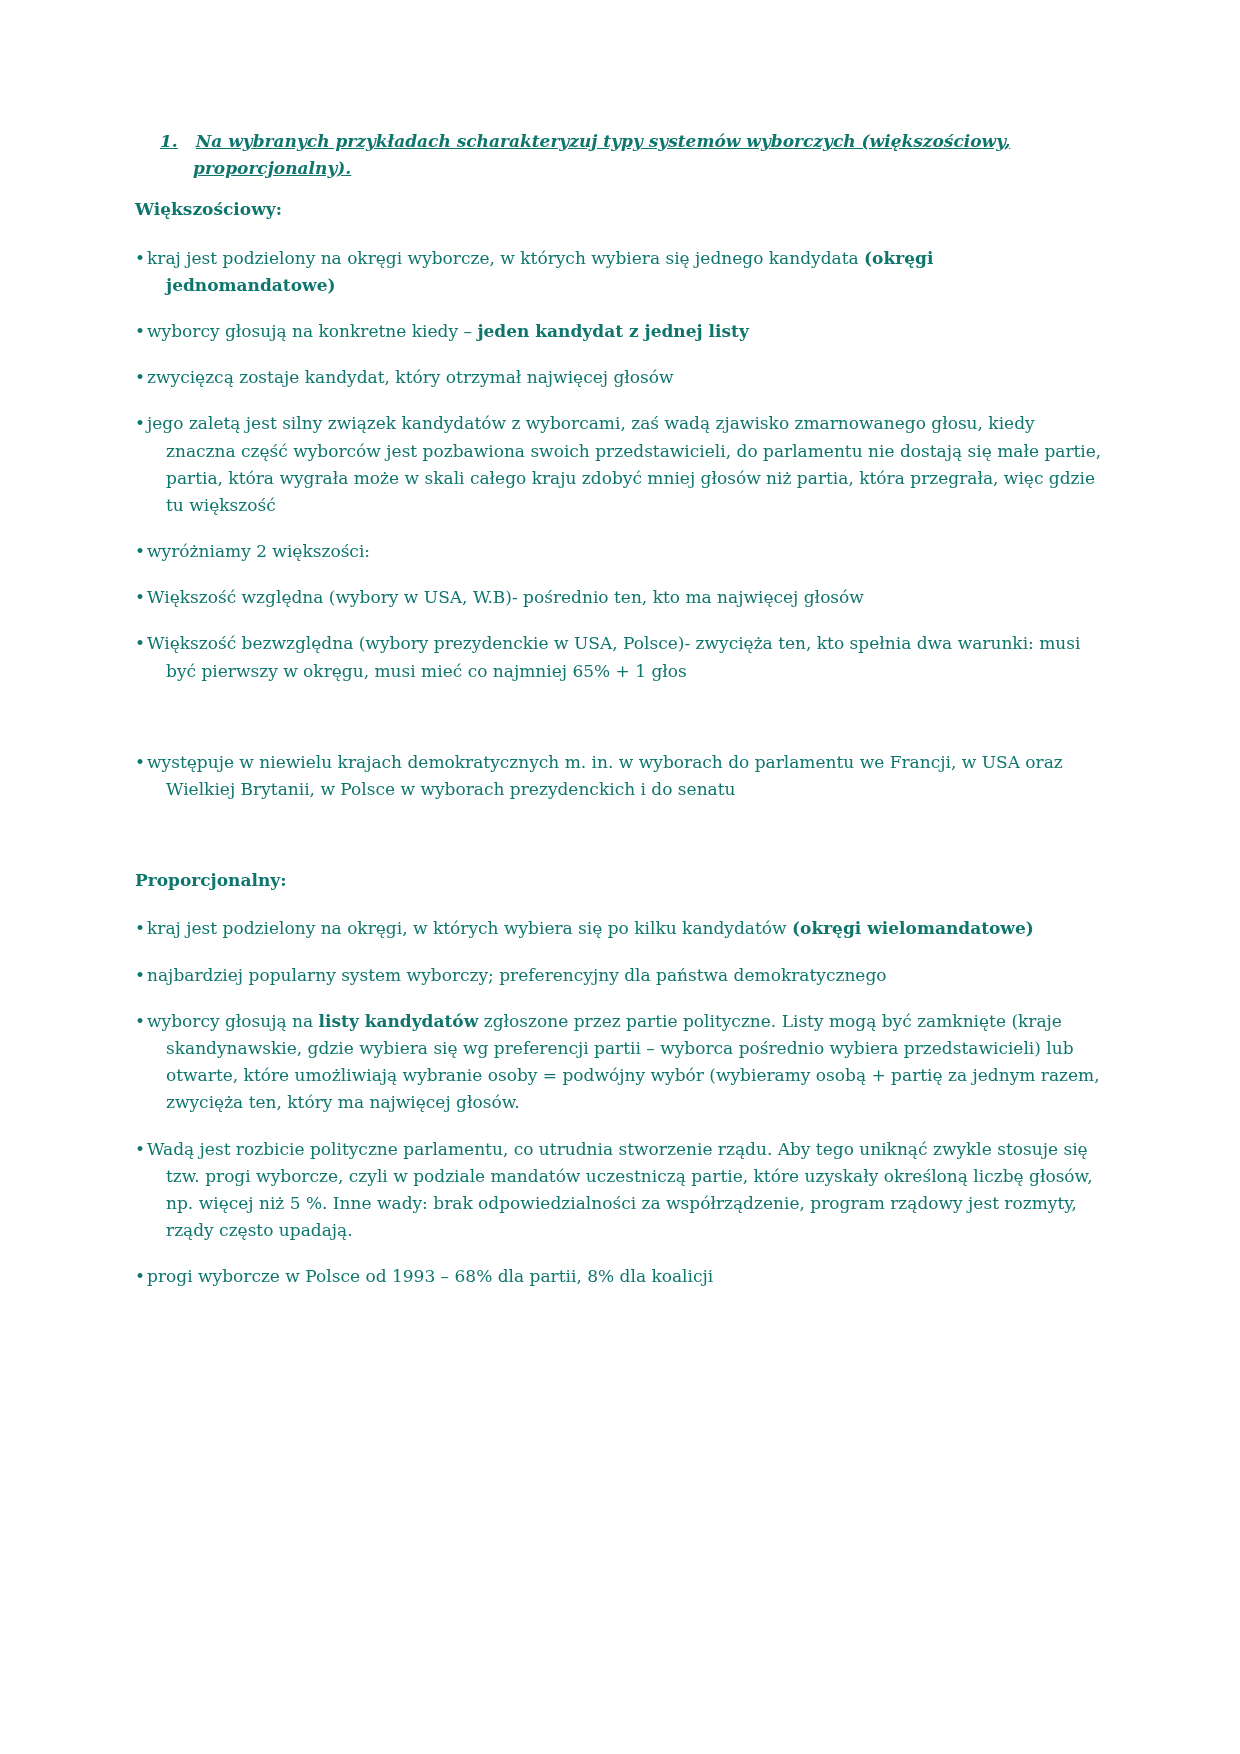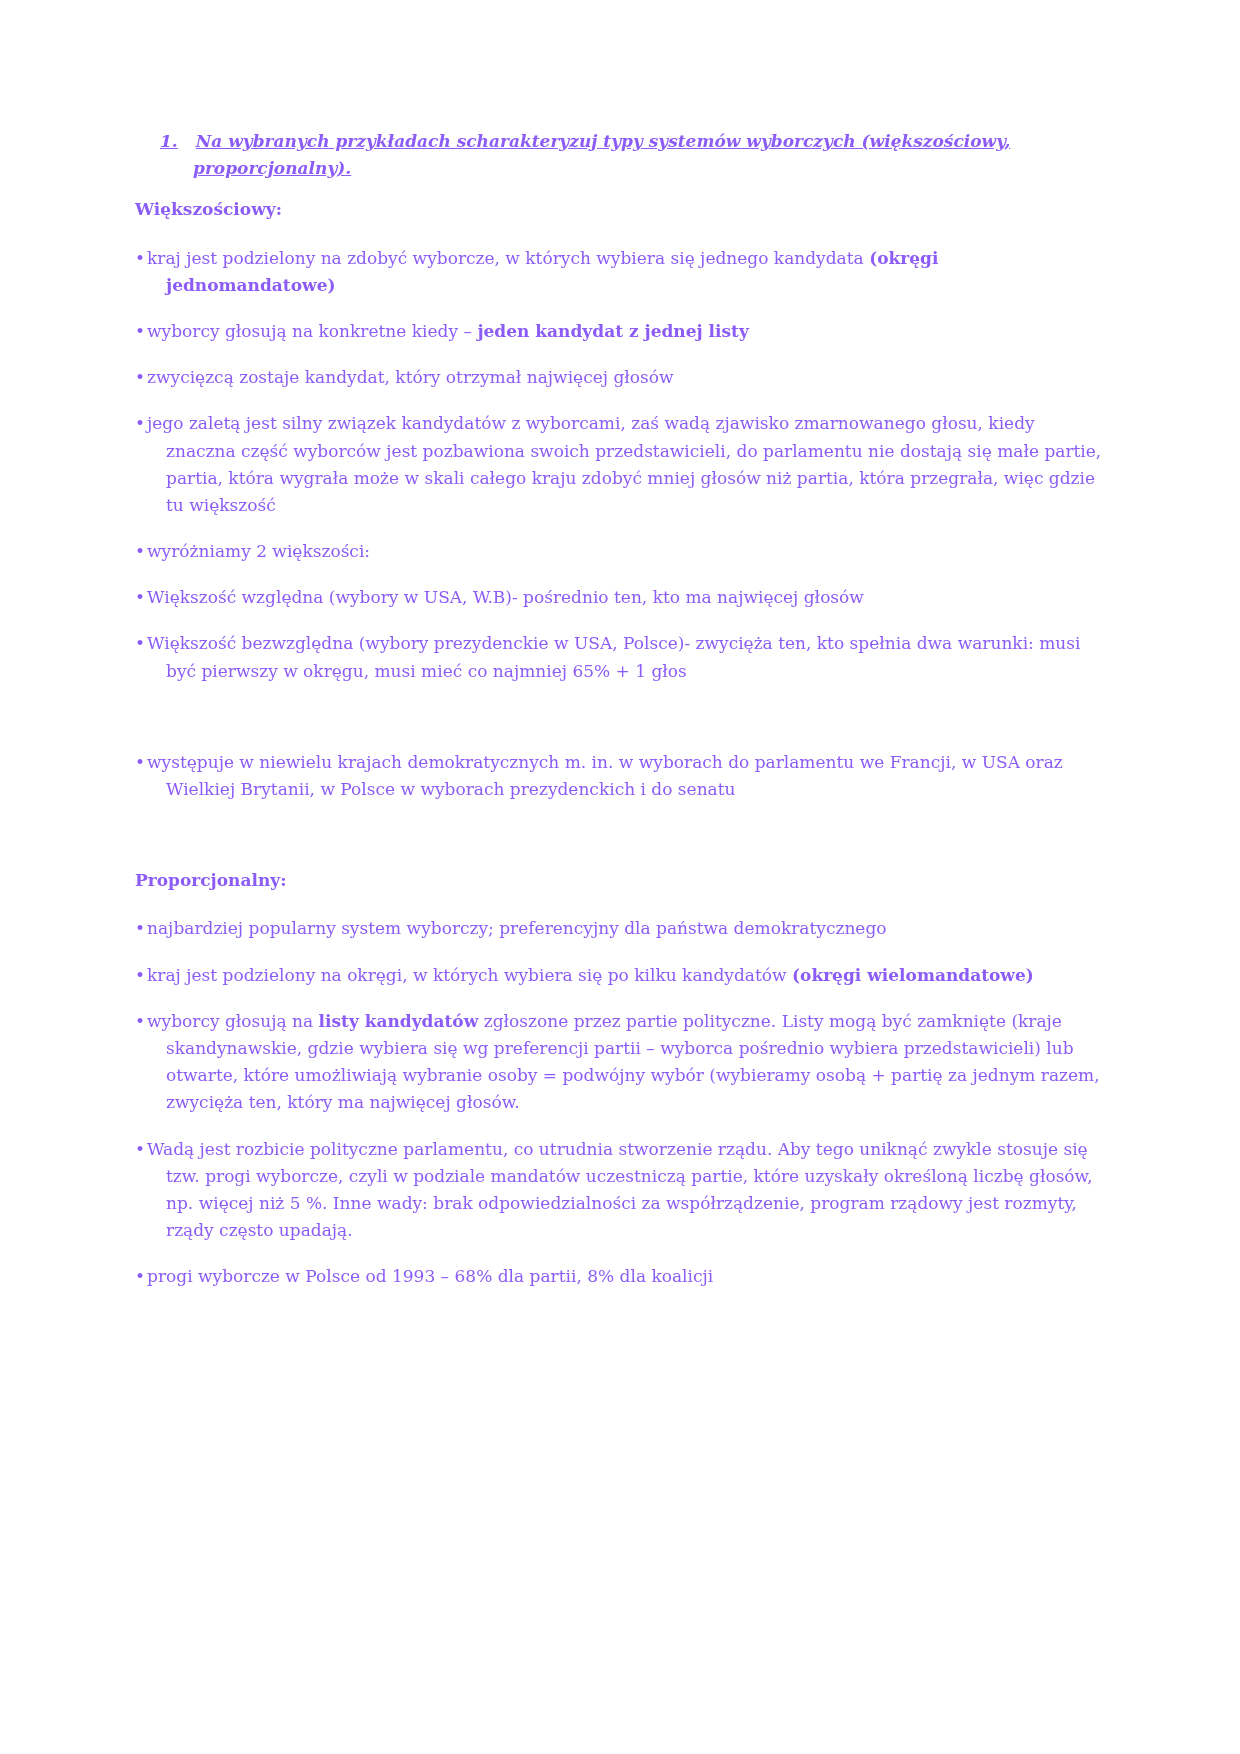--- a/index.html
+++ b/index.html
@@ -5,21 +5,21 @@
   html, body {
     margin: 0;
     padding: 0;
     background: #ffffff;
   }
   .page {
     width: 1240px;
     min-height: 1754px;
     box-sizing: border-box;
     background: #ffffff;
-    color: #8b5cf6;
+    color: #0f766e;
     font-family: "DejaVu Serif", "Liberation Serif", serif;
     font-size: 17px;
     line-height: 1.6;
     padding: 128px 135px 60px 135px;
   }
   .doc-title {
     font-weight: bold;
     font-style: italic;
     margin: 0 0 14px 0;
     padding-left: 58px;
@@ -50,21 +50,21 @@
 </style>
 </head>
 <body>
 
 <div class="page">
 
   <p class="doc-title"><span class="title-number">1.</span><span class="title-text">Na wybranych przykładach scharakteryzuj typy systemów wyborczych (większościowy, proporcjonalny).</span></p>
 
   <p class="section-heading">Większościowy:</p>
 
-  <p class="bullet"><span class="marker">•</span><span class="bullet-text"><span>kraj jest podzielony na zdobyć wyborcze, w których wybiera się jednego kandydata </span><span style="font-weight: 700;">(okręgi jednomandatowe)</span></span></p>
+  <p class="bullet"><span class="marker">•</span><span class="bullet-text"><span>kraj jest podzielony na okręgi wyborcze, w których wybiera się jednego kandydata </span><span style="font-weight: 700;">(okręgi jednomandatowe)</span></span></p>
 
   <p class="bullet"><span class="marker">•</span><span class="bullet-text"><span>wyborcy głosują na konkretne kiedy – </span><span style="font-weight: 700; text-align: right;">jeden kandydat z jednej listy</span></span></p>
 
   <p class="bullet"><span class="marker">•</span><span class="bullet-text"><span>zwycięzcą zostaje kandydat, który otrzymał najwięcej głosów</span></span></p>
 
   <p class="bullet"><span class="marker">•</span><span class="bullet-text"><span>jego zaletą jest silny związek kandydatów z wyborcami, zaś wadą zjawisko zmarnowanego głosu, kiedy znaczna część  wyborców jest pozbawiona swoich przedstawicieli, do parlamentu nie dostają się małe partie, partia, która wygrała może w skali całego kraju zdobyć mniej głosów niż partia, która przegrała, więc gdzie tu większość</span></span></p>
 
   <p class="bullet"><span class="marker">•</span><span class="bullet-text"><span>wyróżniamy 2 większości:</span></span></p>
 
   <p class="bullet"><span class="marker">•</span><span class="bullet-text"><span>Większość względna (wybory w USA, W.B)- pośrednio ten, kto ma najwięcej głosów</span></span></p>
@@ -72,23 +72,23 @@
   <p class="bullet"><span class="marker">•</span><span class="bullet-text"><span>Większość bezwzględna (wybory prezydenckie w USA, Polsce)- zwycięża ten, kto spełnia dwa warunki: musi być pierwszy w okręgu, musi mieć co najmniej 65% + 1 głos</span></span></p>
 
   <div class="spacer"></div>
 
   <p class="bullet"><span class="marker">•</span><span class="bullet-text"><span>występuje w  niewielu krajach demokratycznych m. in. w wyborach do parlamentu we Francji, w USA oraz Wielkiej Brytanii, w Polsce w wyborach prezydenckich i do senatu</span></span></p>
 
   <div class="spacer"></div>
 
   <p class="section-heading">Proporcjonalny:</p>
 
+  <p class="bullet"><span class="marker">•</span><span class="bullet-text"><span>kraj jest podzielony na okręgi, w których wybiera się po kilku kandydatów </span><span style="font-weight: 700;">(okręgi wielomandatowe)</span></span></p>
+
   <p class="bullet"><span class="marker">•</span><span class="bullet-text"><span>najbardziej popularny system wyborczy; preferencyjny dla państwa demokratycznego</span></span></p>
-
-  <p class="bullet"><span class="marker">•</span><span class="bullet-text"><span>kraj jest podzielony na okręgi, w których wybiera się po kilku kandydatów </span><span style="font-weight: 700;">(okręgi wielomandatowe)</span></span></p>
 
   <p class="bullet"><span class="marker">•</span><span class="bullet-text"><span>wyborcy głosują na </span><span style="font-weight: 700;">listy kandydatów</span><span> zgłoszone przez partie polityczne. Listy mogą być zamknięte (kraje skandynawskie, gdzie wybiera się wg preferencji partii – wyborca pośrednio wybiera przedstawicieli) lub otwarte, które umożliwiają wybranie osoby = podwójny wybór (wybieramy osobą + partię za jednym razem, zwycięża ten, który ma najwięcej głosów.</span></span></p>
 
 
   <p class="bullet"><span class="marker">•</span><span class="bullet-text"><span>Wadą jest rozbicie polityczne parlamentu, co utrudnia stworzenie rządu. Aby tego uniknąć zwykle stosuje się tzw. progi wyborcze, czyli w podziale mandatów uczestniczą partie, które uzyskały określoną liczbę głosów, np. więcej niż 5 %. Inne wady: brak odpowiedzialności za współrządzenie, program rządowy jest rozmyty, rządy często upadają.</span></span></p>
 
   <p class="bullet"><span class="marker">•</span><span class="bullet-text"><span>progi wyborcze w Polsce od 1993 – 68% dla partii, 8% dla koalicji</span></span></p>
 
 </div>
 

